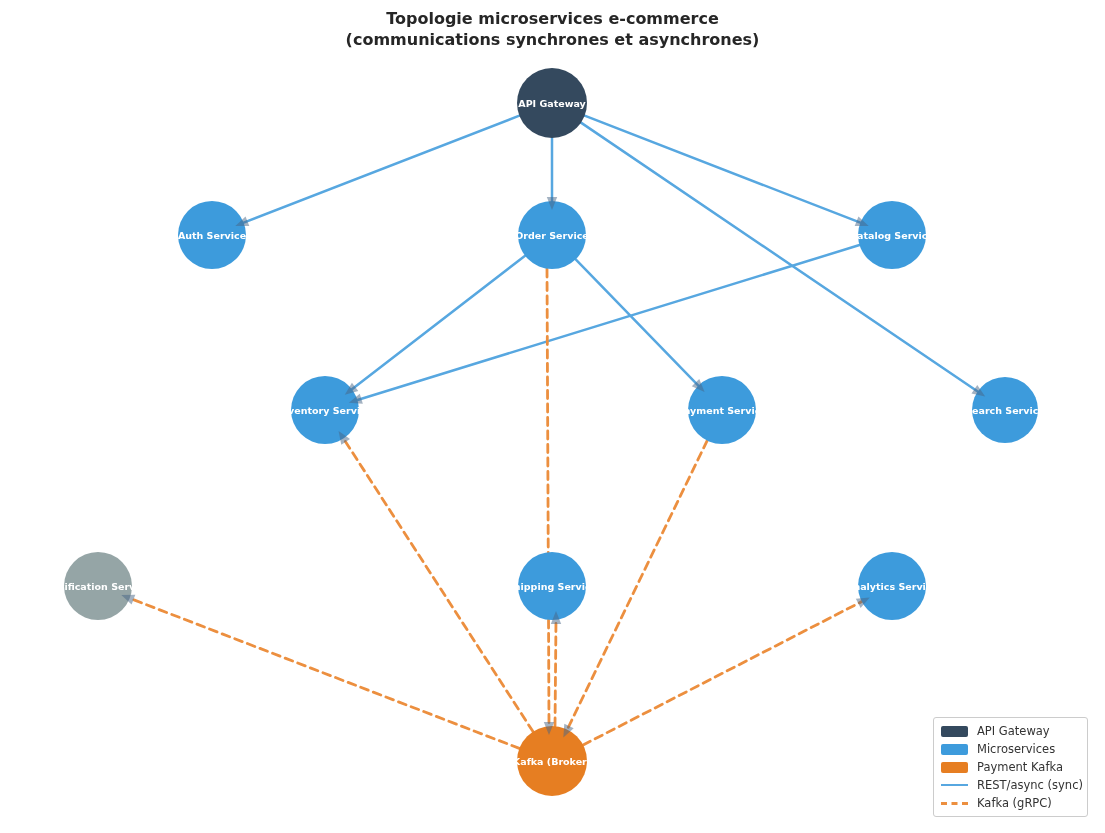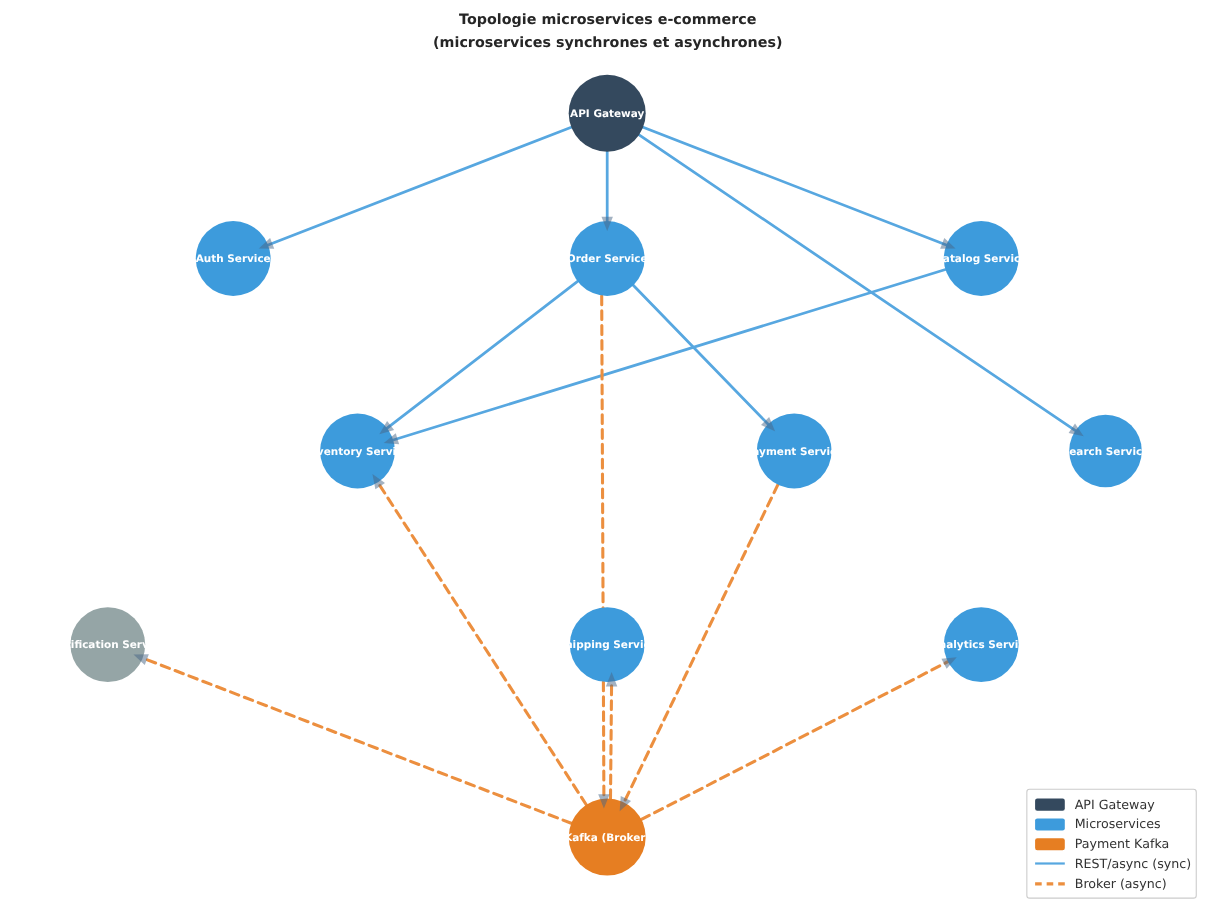--- a/index.html
+++ b/index.html
@@ -7,21 +7,21 @@
     position:relative;
     width:1105px;height:833px;
     background:#ffffff;
     font-family:"DejaVu Sans", sans-serif;
     overflow:hidden;
   }
   #graph-svg{position:absolute;left:0;top:0;}
   .fig-title{
     position:absolute;top:8px;left:0;width:1105px;
     text-align:center;
-    font-size:13px;font-weight:bold;line-height:21px;
+    font-size:16px;font-weight:bold;line-height:21px;
     color:#262626;
   }
   .legend{
     position:absolute;left:933px;top:717px;
     width:155px;height:100px;box-sizing:border-box;
     background:#ffffff;border:1px solid #cccccc;border-radius:3px;
     padding:6px 8px 6px 7px;
     display:flex;flex-direction:column;justify-content:space-between;
   }
   .legend-row{display:flex;align-items:center;gap:9px;}
@@ -82,21 +82,21 @@
       <polygon points="549,735 543.8,722 554.2,722" fill="rgba(72,101,133,0.5)"></polygon>
       <polygon points="563.3332960773259,737.6000769226977 564.3199595005284,723.6334561685812 573.6799287314494,728.1667745995117" fill="rgba(72,101,133,0.5)"></polygon>
       <polygon points="338.57632192133815,430.9924625303511 350.00244152674696,439.0846680864953 341.269577114121,444.73241800577193" fill="rgba(72,101,133,0.5)"></polygon>
       <polygon points="556,611 561.2,624 550.8,624" fill="rgba(72,101,133,0.5)"></polygon>
       <polygon points="121.3270125306151,594.9916898521093 135.32733053577368,594.8153499688383 131.5867875572962,604.5193871815741" fill="rgba(72,101,133,0.5)"></polygon>
       <polygon points="869.7716047402988,597.4410857954344 860.5925850507045,608.0139566230782 855.8330933598039,598.7669441950425" fill="rgba(72,101,133,0.5)"></polygon>
     </svg>
 
   <div class="fig-title">
     <div>Topologie microservices e-commerce</div>
-    <div>(microservices synchrones et asynchrones)</div>
+    <div>(communications synchrones et asynchrones)</div>
   </div>
 
   <div class="legend">
     <div class="legend-row">
       <span class="sw sw-patch" style="background: rgb(52, 73, 94);"></span>
       <span class="legend-label">API Gateway</span>
     </div>
     <div class="legend-row">
       <span class="sw sw-patch" style="background: rgb(61, 155, 220);"></span>
       <span class="legend-label">Microservices</span>
@@ -104,17 +104,17 @@
     <div class="legend-row">
       <span class="sw sw-patch" style="background: rgb(230, 126, 34);"></span>
       <span class="legend-label">Payment Kafka</span>
     </div>
     <div class="legend-row">
       <span class="sw sw-line" style="border-top-color: rgb(87, 167, 224);"></span>
       <span class="legend-label">REST/async (sync)</span>
     </div>
     <div class="legend-row">
       <span class="sw sw-dash" style="border-top-color: rgb(236, 143, 63);"></span>
-      <span class="legend-label">Broker (async)</span>
+      <span class="legend-label">Kafka (gRPC)</span>
     </div>
   </div>
 
 </div>
 
 </body></html>

